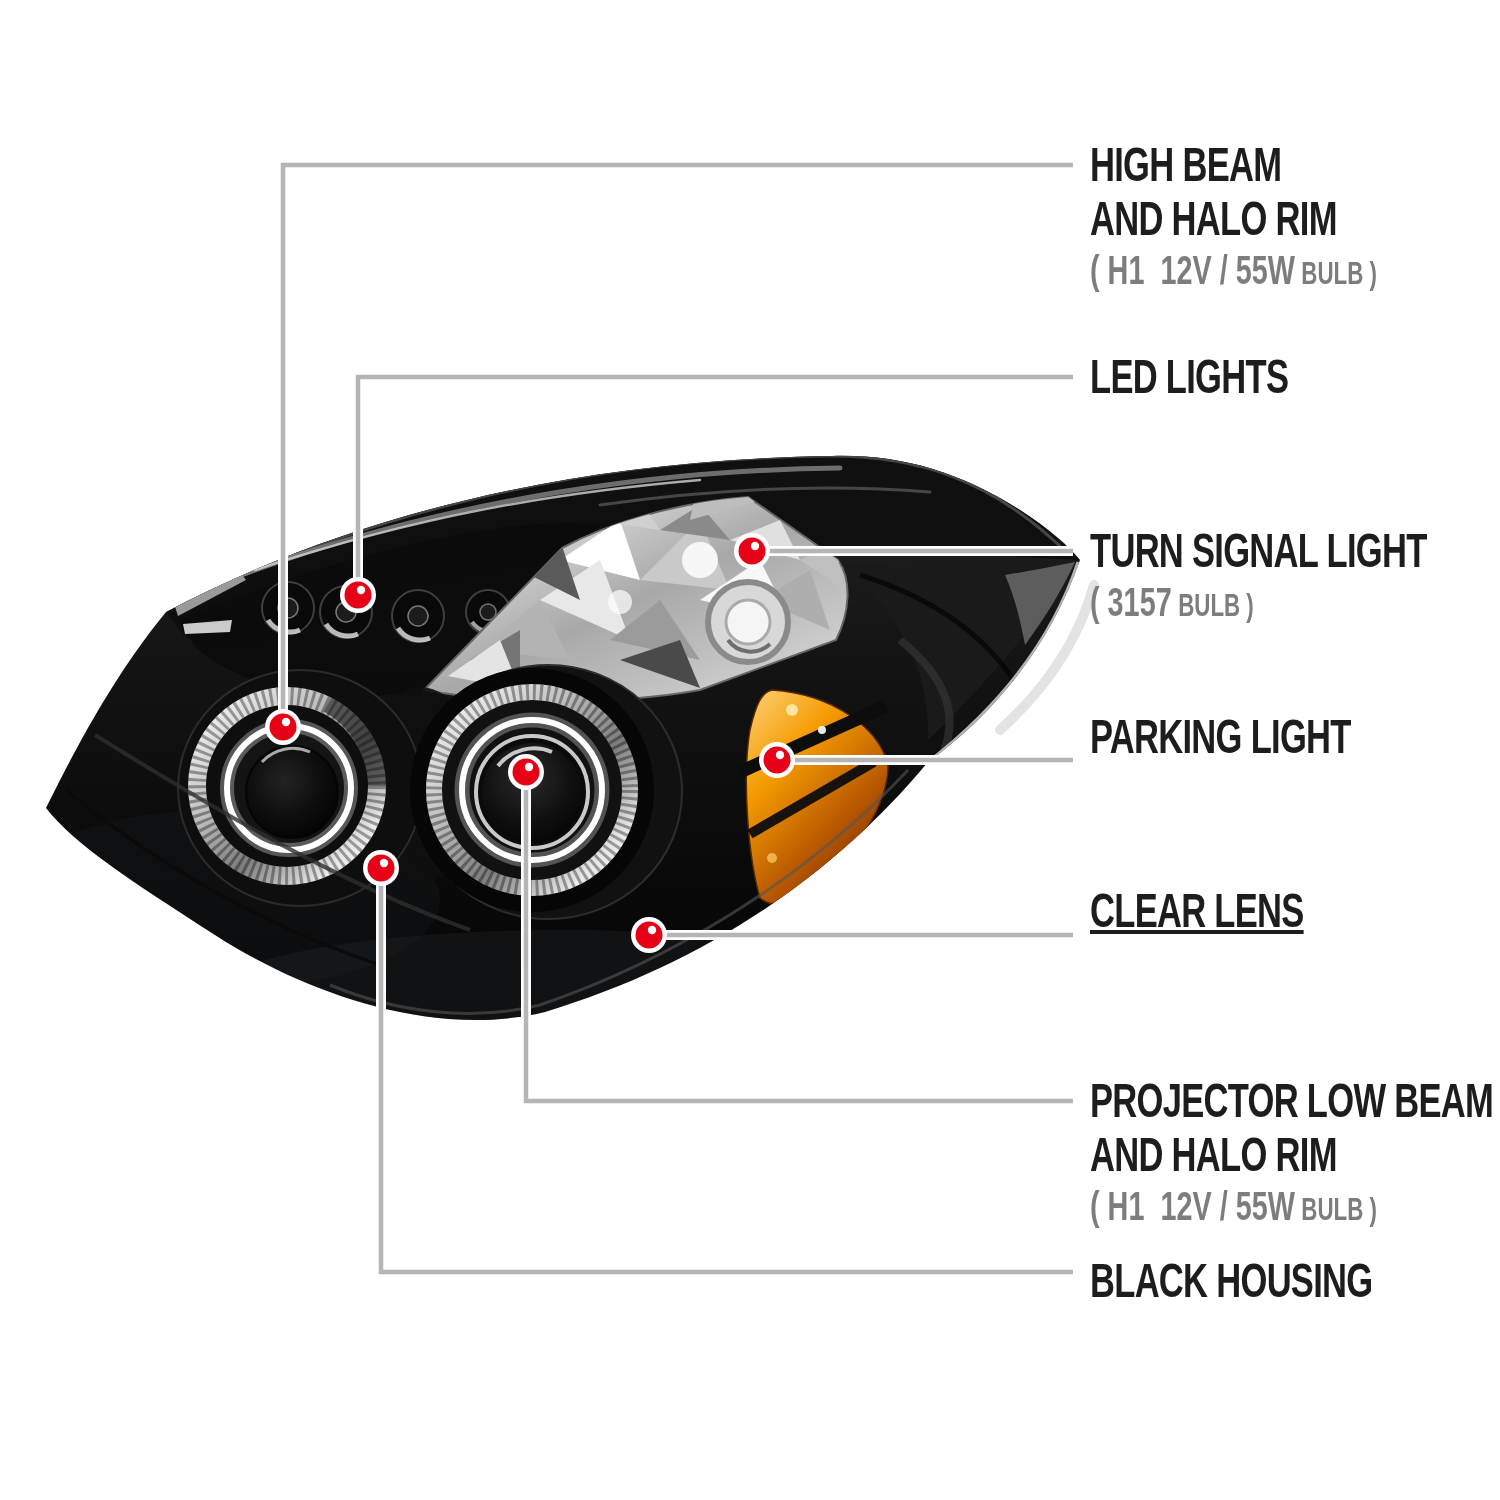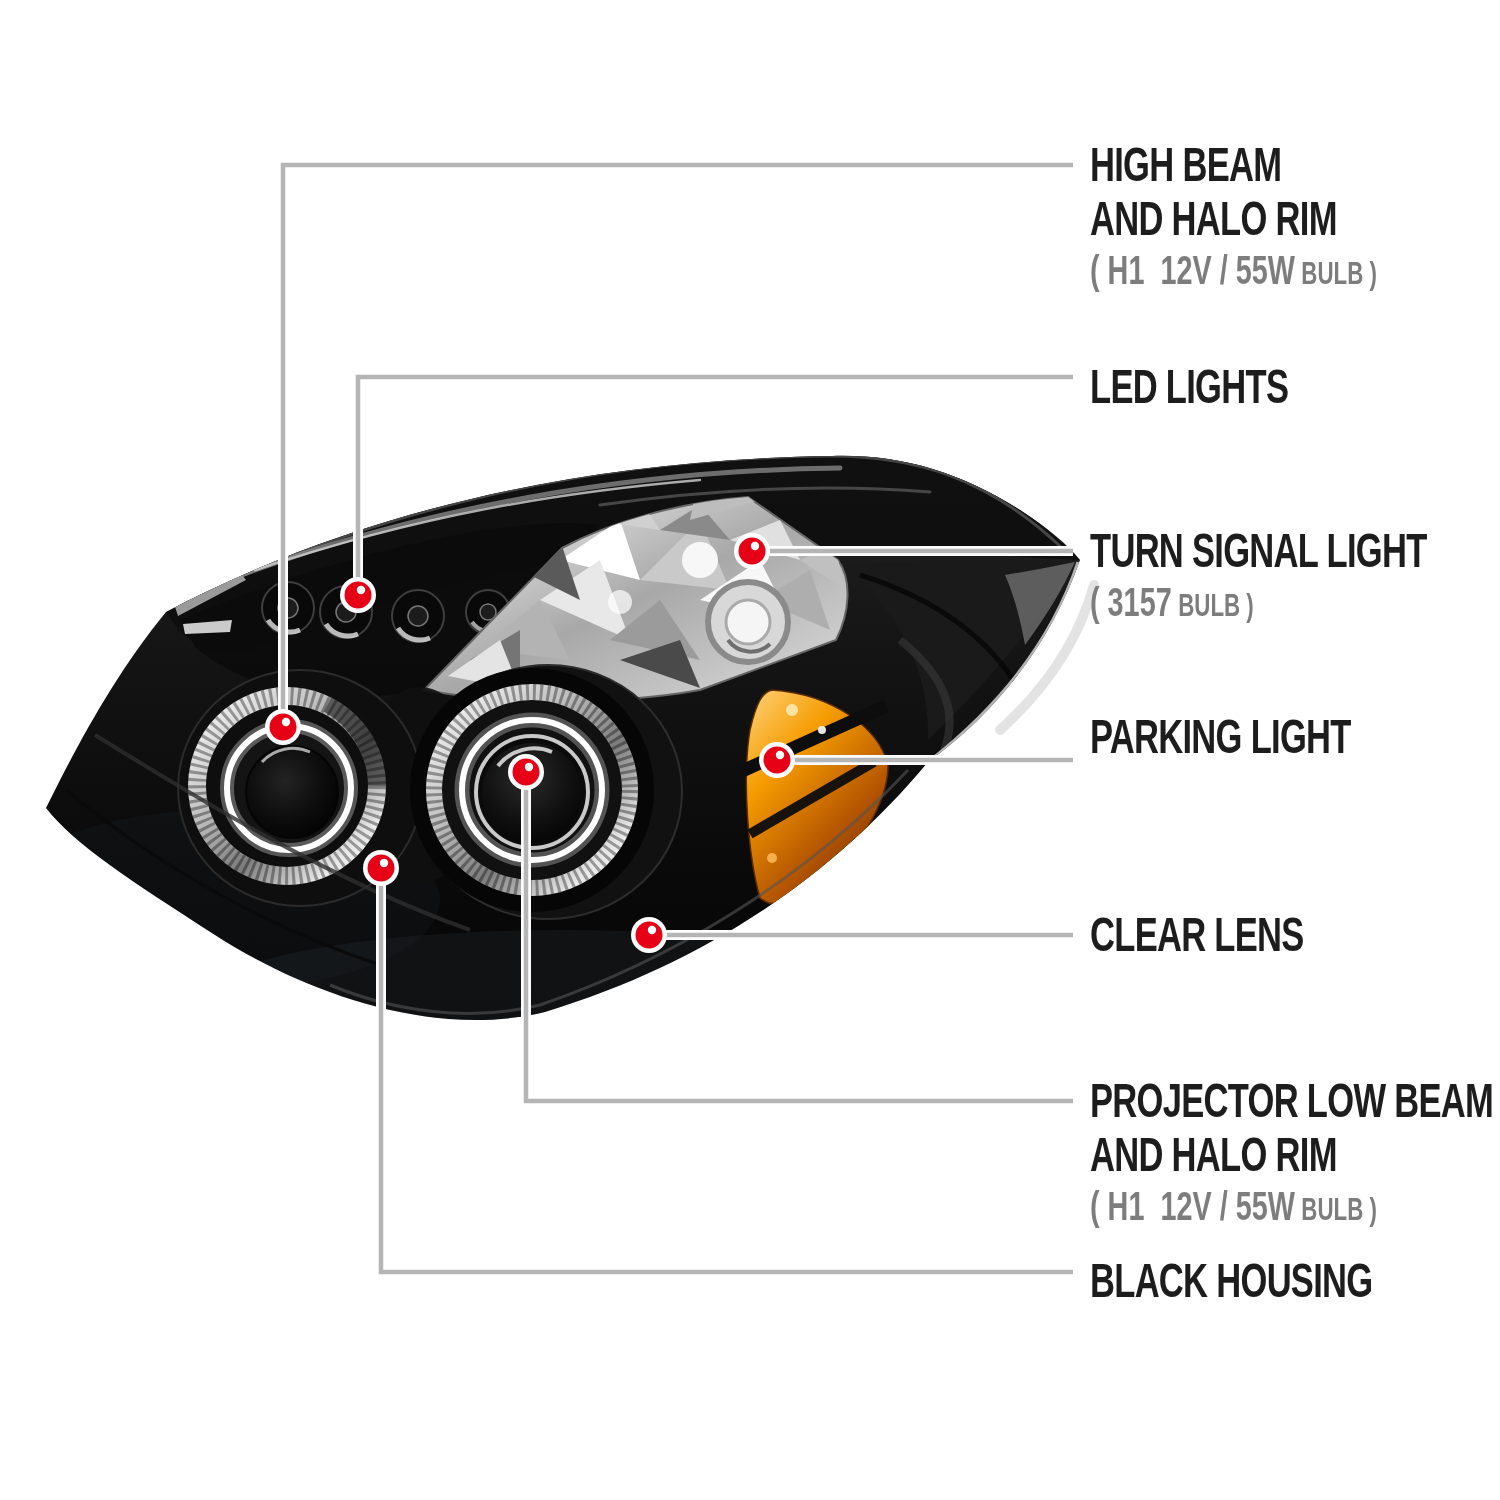--- a/index.html
+++ b/index.html
@@ -13,24 +13,24 @@
   .label .t{
     font-size:48px;line-height:54px;font-weight:700;letter-spacing:-1px;
     white-space:nowrap;transform:scaleX(.72);transform-origin:left top;color:#1d1d1d;
   }
   .label .s{
     font-size:40px;line-height:44px;font-weight:700;color:#7d7d7d;margin-top:2px;
     white-space:nowrap;transform:scaleX(.72);transform-origin:left top;letter-spacing:0px;
   }
   .label .s .small{font-size:31px;margin-left:9px;}
   #lbl-high-beam{top:138px;}
-  #lbl-led{top:360px;}
+  #lbl-led{top:350px;}
   #lbl-turn{top:524px;}
   #lbl-parking{top:710px;}
-  #lbl-clear{top:908px;}
+  #lbl-clear{top:884px;text-decoration:underline;}
   #lbl-projector{top:1074px;}
   #lbl-black{top:1254px;}
 </style>
 </head>
 <body>
 
 <div class="stage">
 
 <svg width="1500" height="1500" viewBox="0 0 1500 1500">
   <defs>

